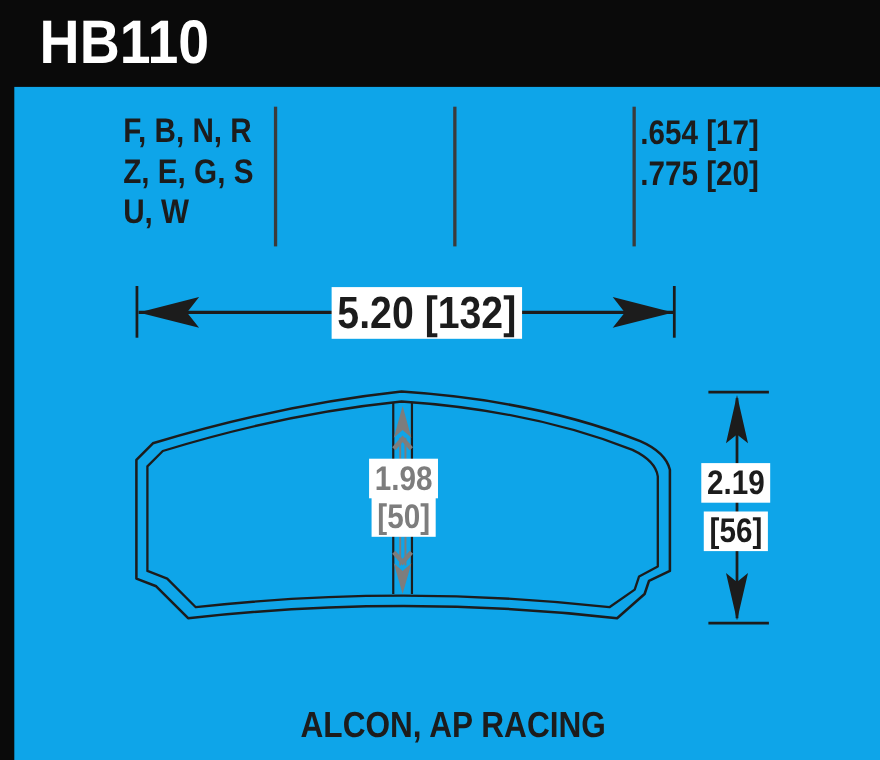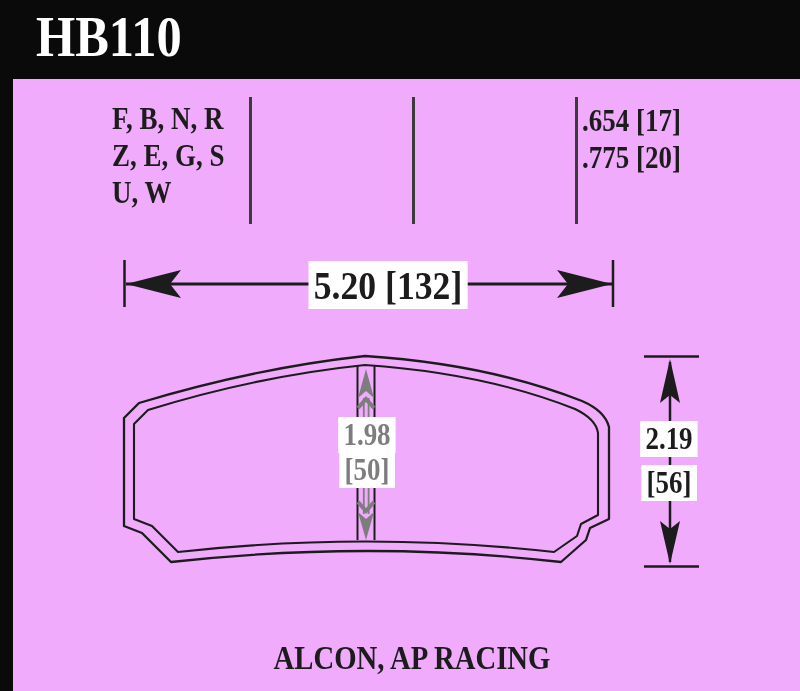--- a/index.html
+++ b/index.html
@@ -1,18 +1,18 @@
 <!DOCTYPE html>
 <html><head>
 <meta charset="utf-8">
 <style>
   html,body { margin:0; padding:0; background:#ffffff; }
   .sheet {
-    position:relative; width:800px; height:691px; background:#f0abfc;
-    font-family:Liberation Serif, serif; overflow:hidden;
+    position:relative; width:800px; height:691px; background:#0ea5e9;
+    font-family:Liberation Sans, sans-serif; overflow:hidden;
   }
   .header-bar { position:absolute; left:0; top:0; width:800px; height:79px; background:#0a0a0a; }
   .left-strip { position:absolute; left:0; top:0; width:13px; height:691px; background:#0a0a0a; }
   .part-number {
     position:absolute; left:36px; top:5px; color:#ffffff; font-weight:bold;
     font-size:56px; letter-spacing:0px; transform:scaleX(0.9); transform-origin:left top;
     white-space:nowrap;
   }
   .vsep { position:absolute; top:97px; width:3px; height:127px; background:#3b3b3b; }
   .sep-1 { left:249px; } .sep-2 { left:412px; } .sep-3 { left:575px; }

